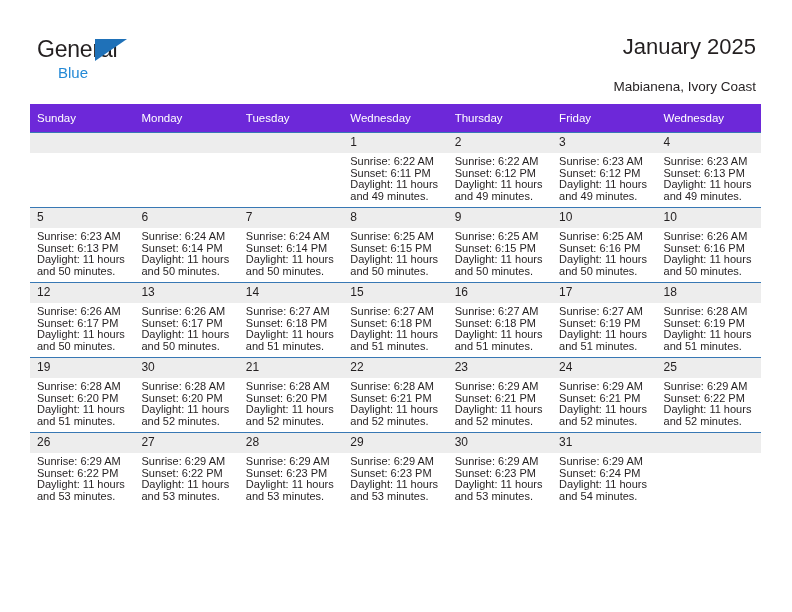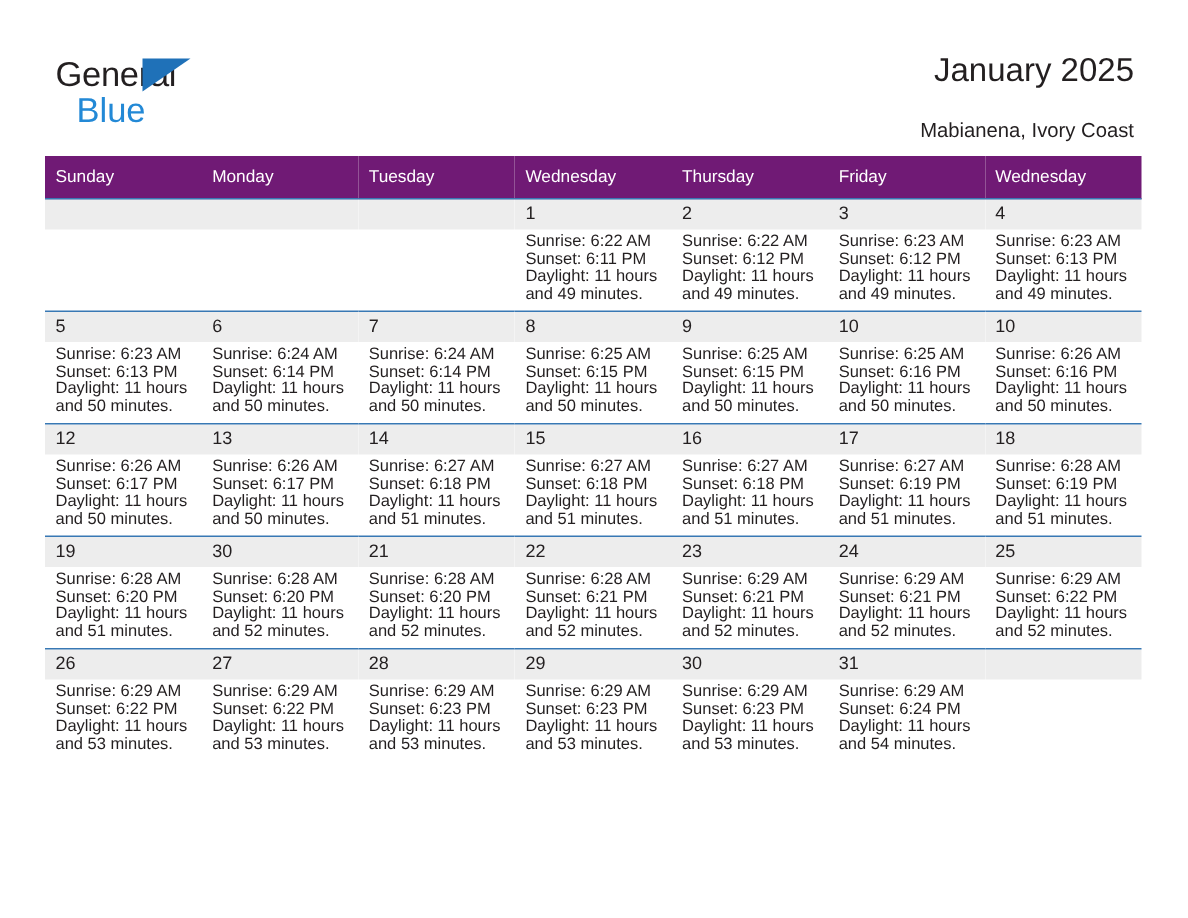--- a/index.html
+++ b/index.html
@@ -50,23 +50,23 @@
     position: absolute;
     left: 58px;
     top: 3px;
     width: 0;
     height: 0;
     border-left: 32px solid #1f71b8;
     border-bottom: 22px solid transparent;
   }
   .logo-blue {
     position: absolute;
-    left: 14px;
+    left: 21px;
     top: 24px;
-    font-size: 23px;
+    font-size: 15px;
     color: #2389d6;
     line-height: 26px;
   }
 
   .title {
     position: absolute;
     right: 36px;
     top: 31px;
     font-size: 22px;
     color: #231f20;
@@ -88,21 +88,21 @@
   
   .calendar {
     position: absolute;
     left: 30px;
     top: 104px;
     width: 731px;
     border-collapse: collapse;
     table-layout: fixed;
   }
   .calendar th {
-    background: #701a75;
+    background: #6d28d9;
     color: #ffffff;
     font-size: 11.5px;
     font-weight: normal;
     text-align: left;
     padding: 5px 0 5px 7px;
     height: 18px;
     vertical-align: middle;
   }
   .calendar td {
     width: 104.43px;

